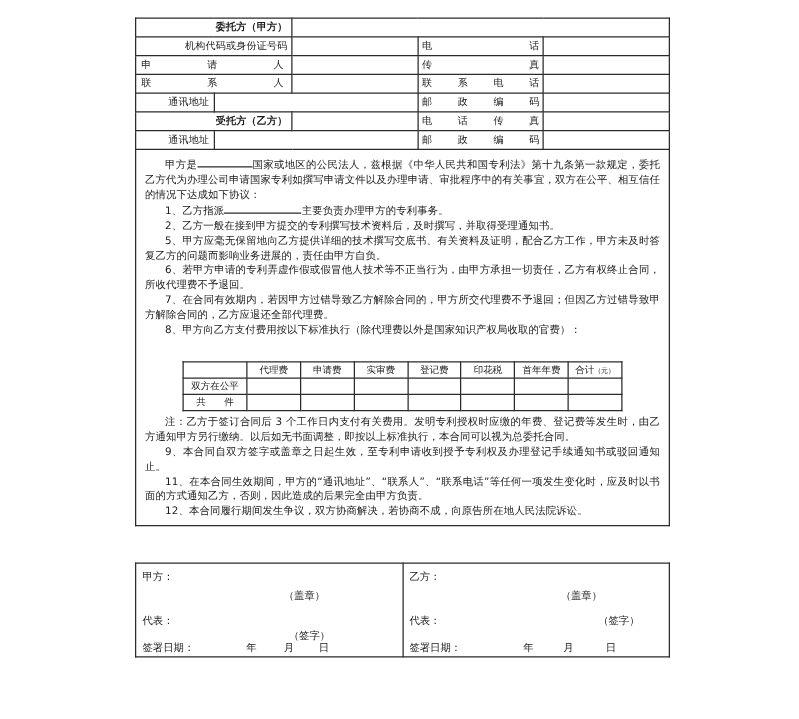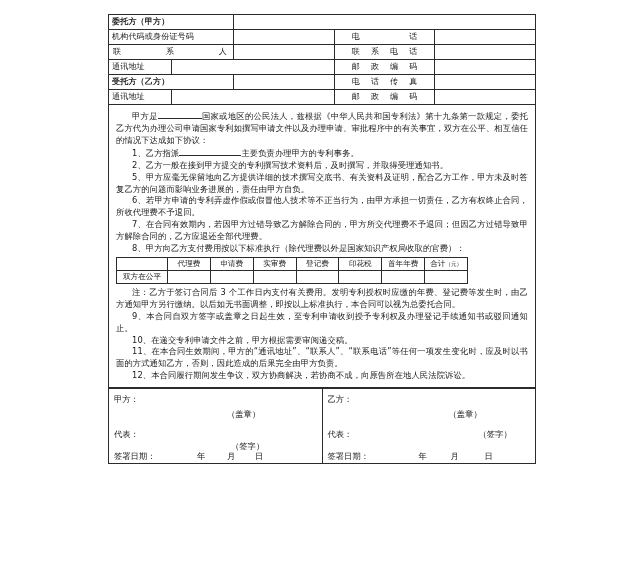--- a/index.html
+++ b/index.html
@@ -33,36 +33,37 @@
     border: 1px solid #2b2b2b;
     padding: 0;
     vertical-align: middle;
   }
 
   
   .party-table td {
     height: 14px;
     font-size: 8px;
     line-height: 1.05;
+    text-align: right;
   }
   .lbl {
     padding: 0 3px;
     white-space: nowrap;
     letter-spacing: 0.2px;
   }
   .lbl-bold {
     font-weight: bold;
   }
   .lbl-spread {
     text-align: justify;
     text-align-last: justify;
     padding: 0 6px 0 4px;
   }
   .lbl-right {
-    padding: 0 17px;
+    padding: 0 3px;
     text-align: justify;
     text-align-last: justify;
   }
   .fill {
     background: #ffffff;
   }
 
   
   .body-box {
     border-left: 1px solid #2b2b2b;
@@ -88,21 +89,22 @@
     border-bottom: 1px solid #2b2b2b;
     vertical-align: baseline;
     height: 9px;
   }
   .b-md { width: 44px; }
   .b-lg { width: 62px; }
 
   
   .fee-wrap {
     display: flex;
-    margin: 3px 0 3px 0;
+    justify-content: center;
+    margin: 20px 0 3px 0;
   }
   .fee-table {
     width: 352px;
     table-layout: fixed;
   }
   .fee-table td {
     height: 12px;
     font-size: 7.6px;
     text-align: center;
     line-height: 1.05;
@@ -117,20 +119,21 @@
   .spread2 {
     display: inline-block;
     width: 30px;
     text-align: justify;
     text-align-last: justify;
   }
 
   
   .sig-table {
     border-top: none;
+    margin-top: 29px;
   }
   .sig-table td {
     vertical-align: top;
     padding: 0;
     height: 74px;
     position: relative;
   }
   .sig-inner {
     position: relative;
     height: 100%;
@@ -165,20 +168,26 @@
         <td class="lbl lbl-bold" colspan="2" style="width:118px">委托方（甲方）</td>
         <td class="fill" colspan="3"></td>
       </tr>
       <tr>
         <td class="lbl" colspan="2" style="width:118px">机构代码或身份证号码</td>
         <td class="fill"></td>
         <td class="lbl-right" style="width:56px">电　　话</td>
         <td class="fill" style="width:74px"></td>
       </tr>
       <tr>
+        <td class="lbl lbl-spread" colspan="2">申　　请　　人</td>
+        <td class="fill"></td>
+        <td class="lbl-right">传　　真</td>
+        <td class="fill"></td>
+      </tr>
+      <tr>
         <td class="lbl lbl-spread" colspan="2">联　　系　　人</td>
         <td class="fill"></td>
         <td class="lbl-right">联系电话</td>
         <td class="fill"></td>
       </tr>
       <tr>
         <td class="lbl" style="width:48px">通讯地址</td>
         <td class="fill" colspan="2"></td>
         <td class="lbl-right">邮政编码</td>
         <td class="fill"></td>
@@ -232,30 +241,39 @@
           <tr>
             <td class="rowlbl">双方在公平</td>
             <td></td>
             <td></td>
             <td></td>
             <td></td>
             <td></td>
             <td></td>
             <td></td>
           </tr>
+          <tr>
+            <td class="rowlbl"><span class="spread2">共　件</span></td>
+            <td></td>
+            <td></td>
+            <td></td>
+            <td></td>
+            <td></td>
+            <td></td>
+            <td></td>
+          </tr>
         </tbody>
       </table>
     </div>
 
 
     <p class="p indent"><span>注：</span><span>乙方于签订合同后 3 个工作日内支付有关费用。发明专利授权时应缴的年费、登记费等发生时，由乙方通知甲方另行缴纳。以后如无书面调整，即按以上标准执行，本合同可以视为总委托合同。</span></p>
 
     <p class="p indent"><span>9、</span><span>本合同自双方签字或盖章之日起生效，至专利申请收到授予专利权及办理登记手续通知书或驳回通知止。</span></p>
 
-    <p class="p indent"><span>10、</span><span>在递交专利申请文件之前，甲方根据需要审阅递交稿。</span></p>
 
     <p class="p indent"><span>11、</span><span>在本合同生效期间，甲方的“通讯地址”、“联系人”、“联系电话”等任何一项发生变化时，应及时以书面的方式通知乙方，否则，因此造成的后果完全由甲方负责。</span></p>
 
     <p class="p indent"><span>12、</span><span>本合同履行期间发生争议，双方协商解决，若协商不成，向原告所在地人民法院诉讼。</span></p>
 
   </div>
 
   <table class="sig-table">
     <tbody>
       <tr>

